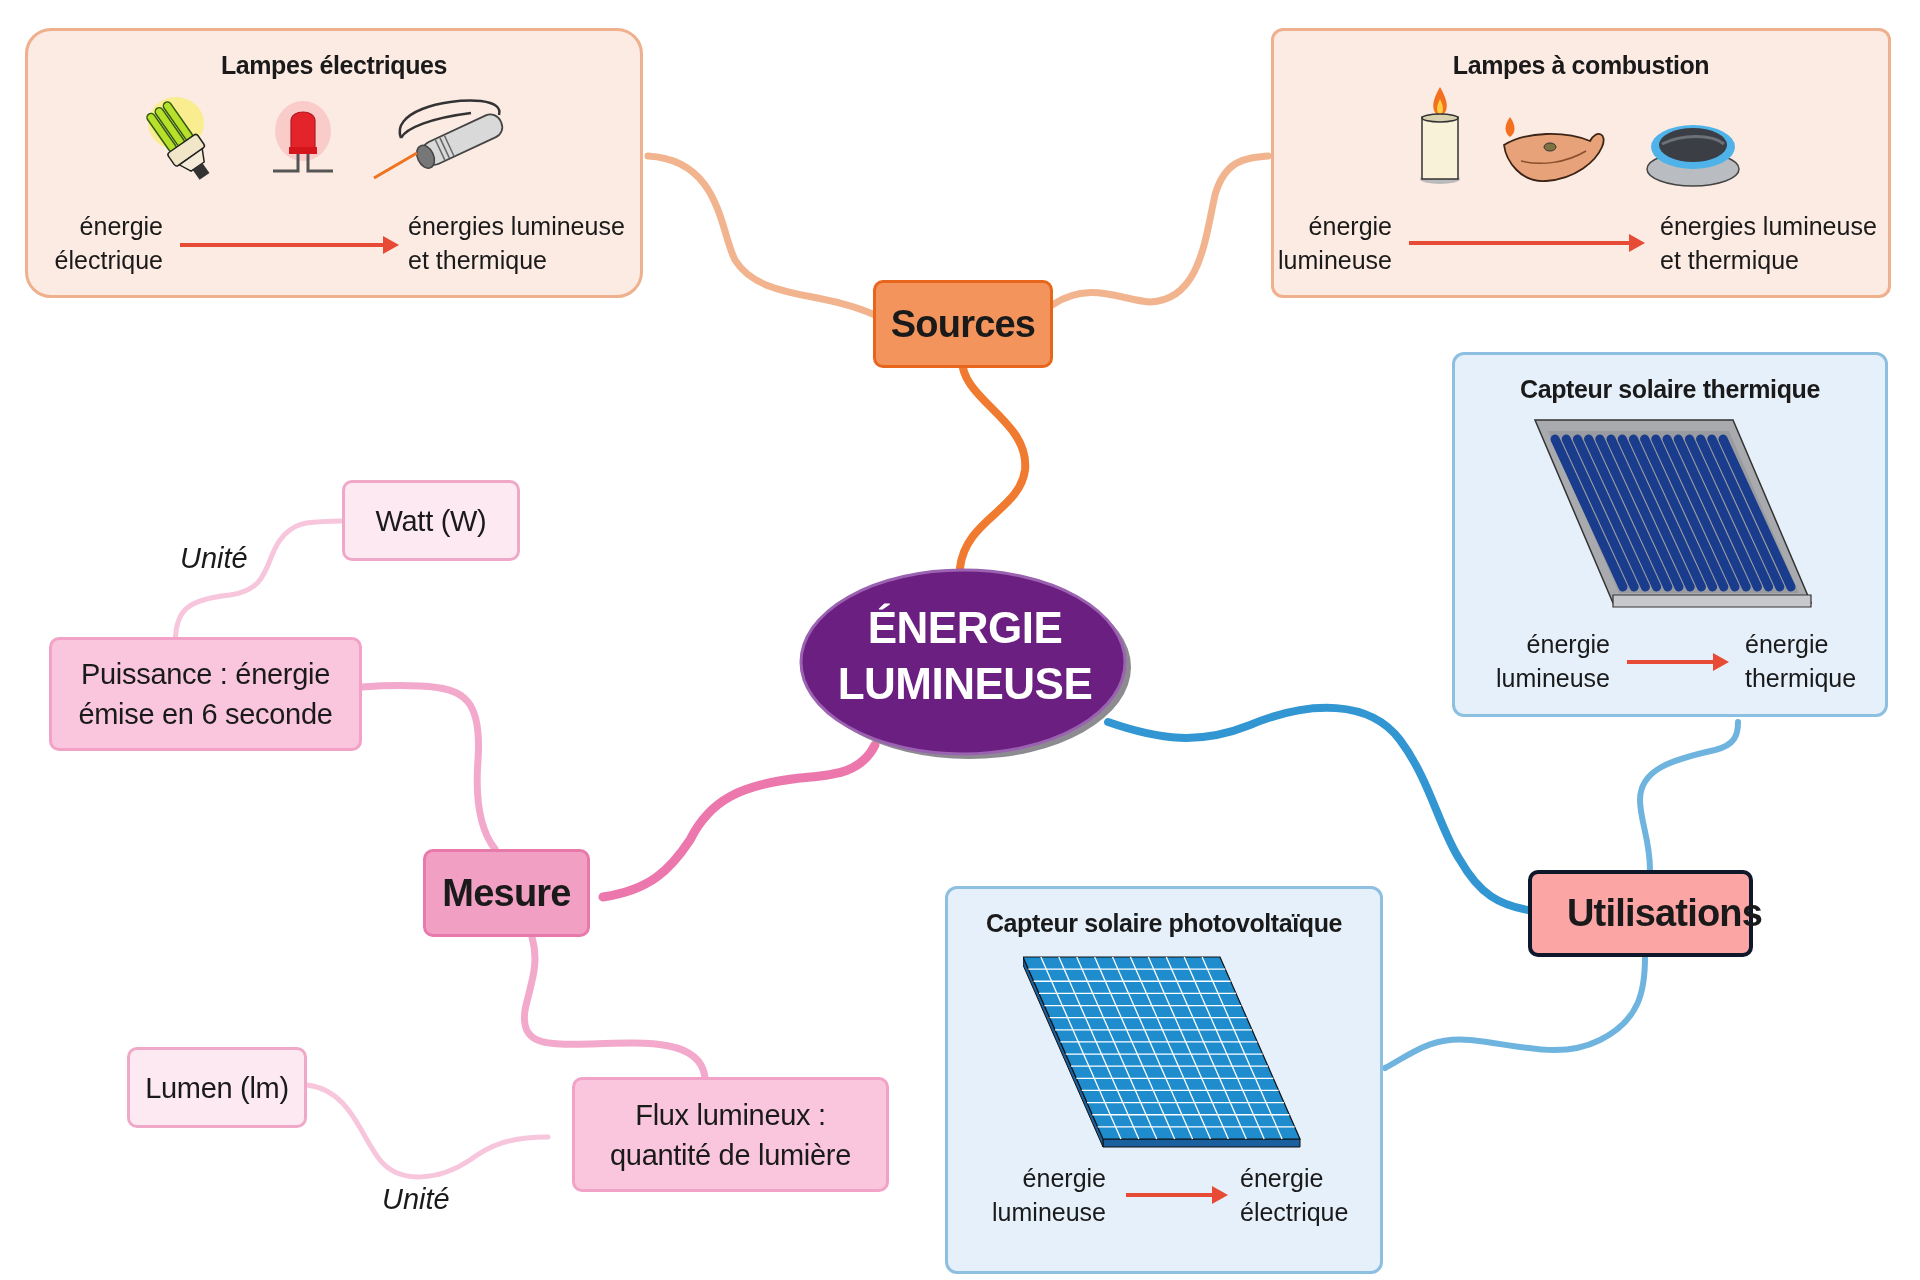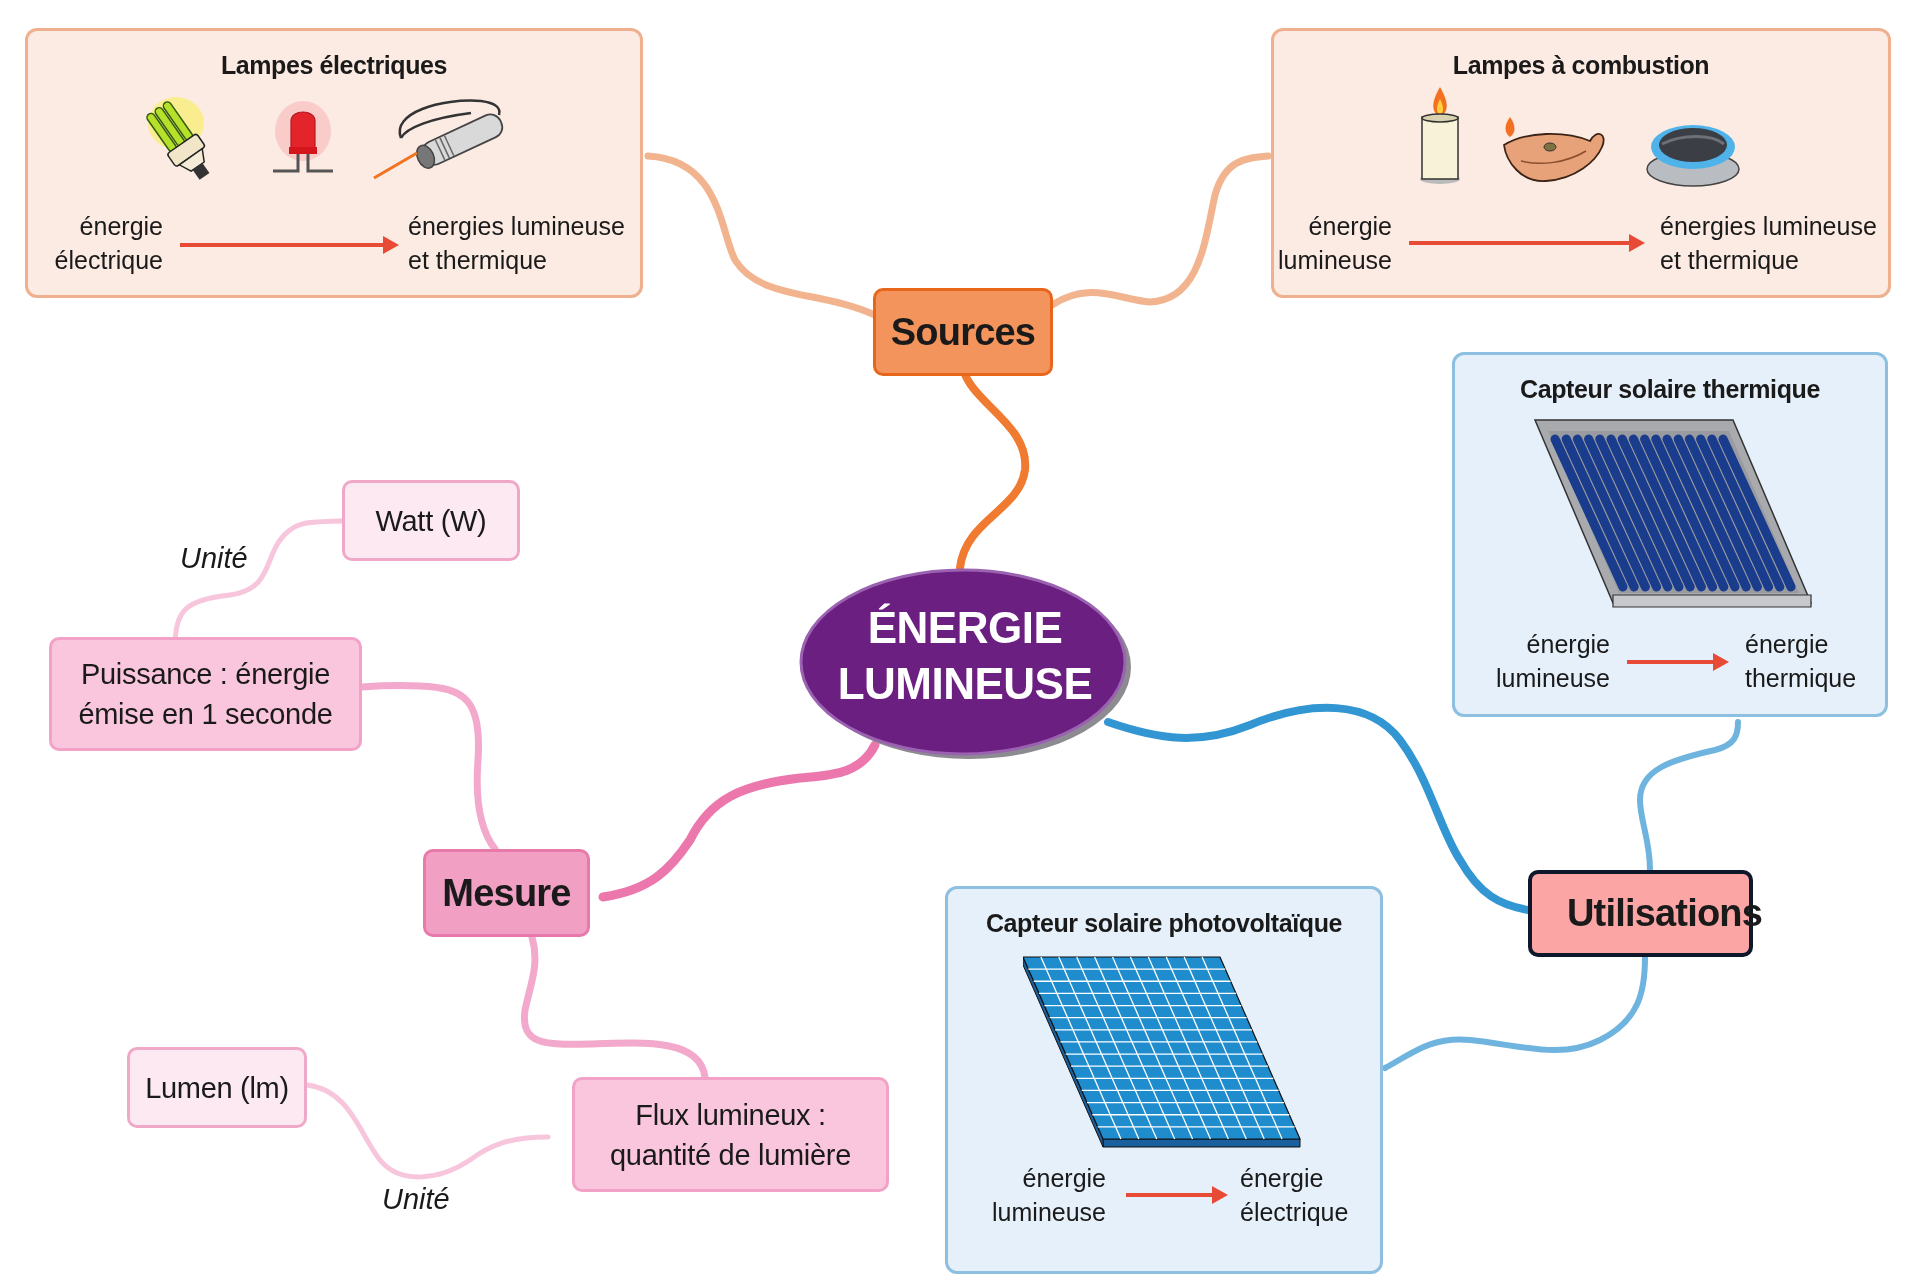--- a/index.html
+++ b/index.html
@@ -53,21 +53,21 @@
 
   <path d="M548,1137 C510,1137 490,1145 470,1160 C440,1180 400,1185 380,1160 C360,1135 350,1090 307,1085" fill="none" stroke="#f7c5dc" stroke-width="5" stroke-linecap="round"></path>
 
   <path d="M1108,722 C1160,740 1200,745 1250,725 C1310,700 1370,700 1400,740 C1430,780 1440,830 1460,860 C1480,895 1500,905 1528,910" fill="none" stroke="#3296d3" stroke-width="8" stroke-linecap="round"></path>
 
   <path d="M1650,870 C1650,840 1640,820 1640,800 C1640,770 1670,760 1715,750 C1735,745 1738,735 1738,722" fill="none" stroke="#6fb3df" stroke-width="6" stroke-linecap="round"></path>
 
   <path d="M1645,957 C1645,990 1640,1020 1600,1040 C1560,1060 1520,1045 1470,1040 C1430,1036 1410,1055 1385,1068" fill="none" stroke="#6fb3df" stroke-width="6" stroke-linecap="round"></path>
 </svg>
 
-<div class="panel orange" style="left:25px; top:28px; width:618px; height:270px;">
+<div class="panel orange" style="left:25px; top:28px; width:618px; height:270px;border-radius:26px;">
   <div class="panel-title" style="top:20px;">Lampes électriques</div>
 
   <svg class="icon" style="left:118px; top:62px;" width="90" height="100" viewBox="0 0 90 100">
     <ellipse cx="30" cy="30" rx="28" ry="26" fill="#f7ee7a" opacity="0.8"></ellipse>
     <g transform="rotate(-35 40 50)">
       <rect x="22" y="5" width="8" height="45" rx="4" fill="#b7e02a" stroke="#335b10" stroke-width="1.5"></rect>
       <rect x="32" y="5" width="8" height="45" rx="4" fill="#b7e02a" stroke="#335b10" stroke-width="1.5"></rect>
       <rect x="42" y="5" width="8" height="45" rx="4" fill="#b7e02a" stroke="#335b10" stroke-width="1.5"></rect>
       <rect x="18" y="48" width="36" height="16" rx="3" fill="#f2e6c8" stroke="#222" stroke-width="1.5"></rect>
       <path d="M22 64 L50 64 L44 76 L28 76 Z" fill="#f4ecd8" stroke="#222" stroke-width="1.5"></path>
@@ -136,42 +136,42 @@
     <div>énergie</div>
     <div>lumineuse</div>
   </div>
   <div class="conv-arrow" style="left:135px; top:210px; width:222px;"></div>
   <div class="conv-right" style="left:386px; top:178px;">
     <div>énergies lumineuse</div>
     <div>et thermique</div>
   </div>
 </div>
 
-<div class="node main sources" style="left:873px; top:288px; width:180px; height:88px;">
+<div class="node main sources" style="left:873px; top:280px; width:180px; height:88px;">
   <span>Sources</span>
 </div>
 
 <svg id="center-node" viewBox="0 0 334 193">
   <ellipse cx="171" cy="100" rx="162" ry="92" fill="#8d8a92"></ellipse>
   <ellipse cx="165" cy="95" rx="162" ry="92" fill="#6b1f80" stroke="#9a62b0" stroke-width="3"></ellipse>
 </svg>
 <div id="center-text">
   <div>ÉNERGIE</div>
   <div>LUMINEUSE</div>
 </div>
 
 <div class="node leaf pink-light" style="left:342px; top:480px; width:178px; height:81px;">
   <span>Watt (W)</span>
 </div>
 <div class="edge-label" style="left:180px; top:542px;">Unité</div>
 
 <div class="node leaf pink-strong" style="left:25px; top:637px; width:313px; height:114px;">
   <div>
     <div>Puissance : énergie</div>
-    <div>émise en 1 seconde</div>
+    <div>émise en 6 seconde</div>
   </div>
 </div>
 
 <div class="node main mesure" style="left:423px; top:849px; width:167px; height:88px;">
   <span>Mesure</span>
 </div>
 
 <div class="node leaf pink-light" style="left:127px; top:1047px; width:180px; height:81px;">
   <span>Lumen (lm)</span>
 </div>

